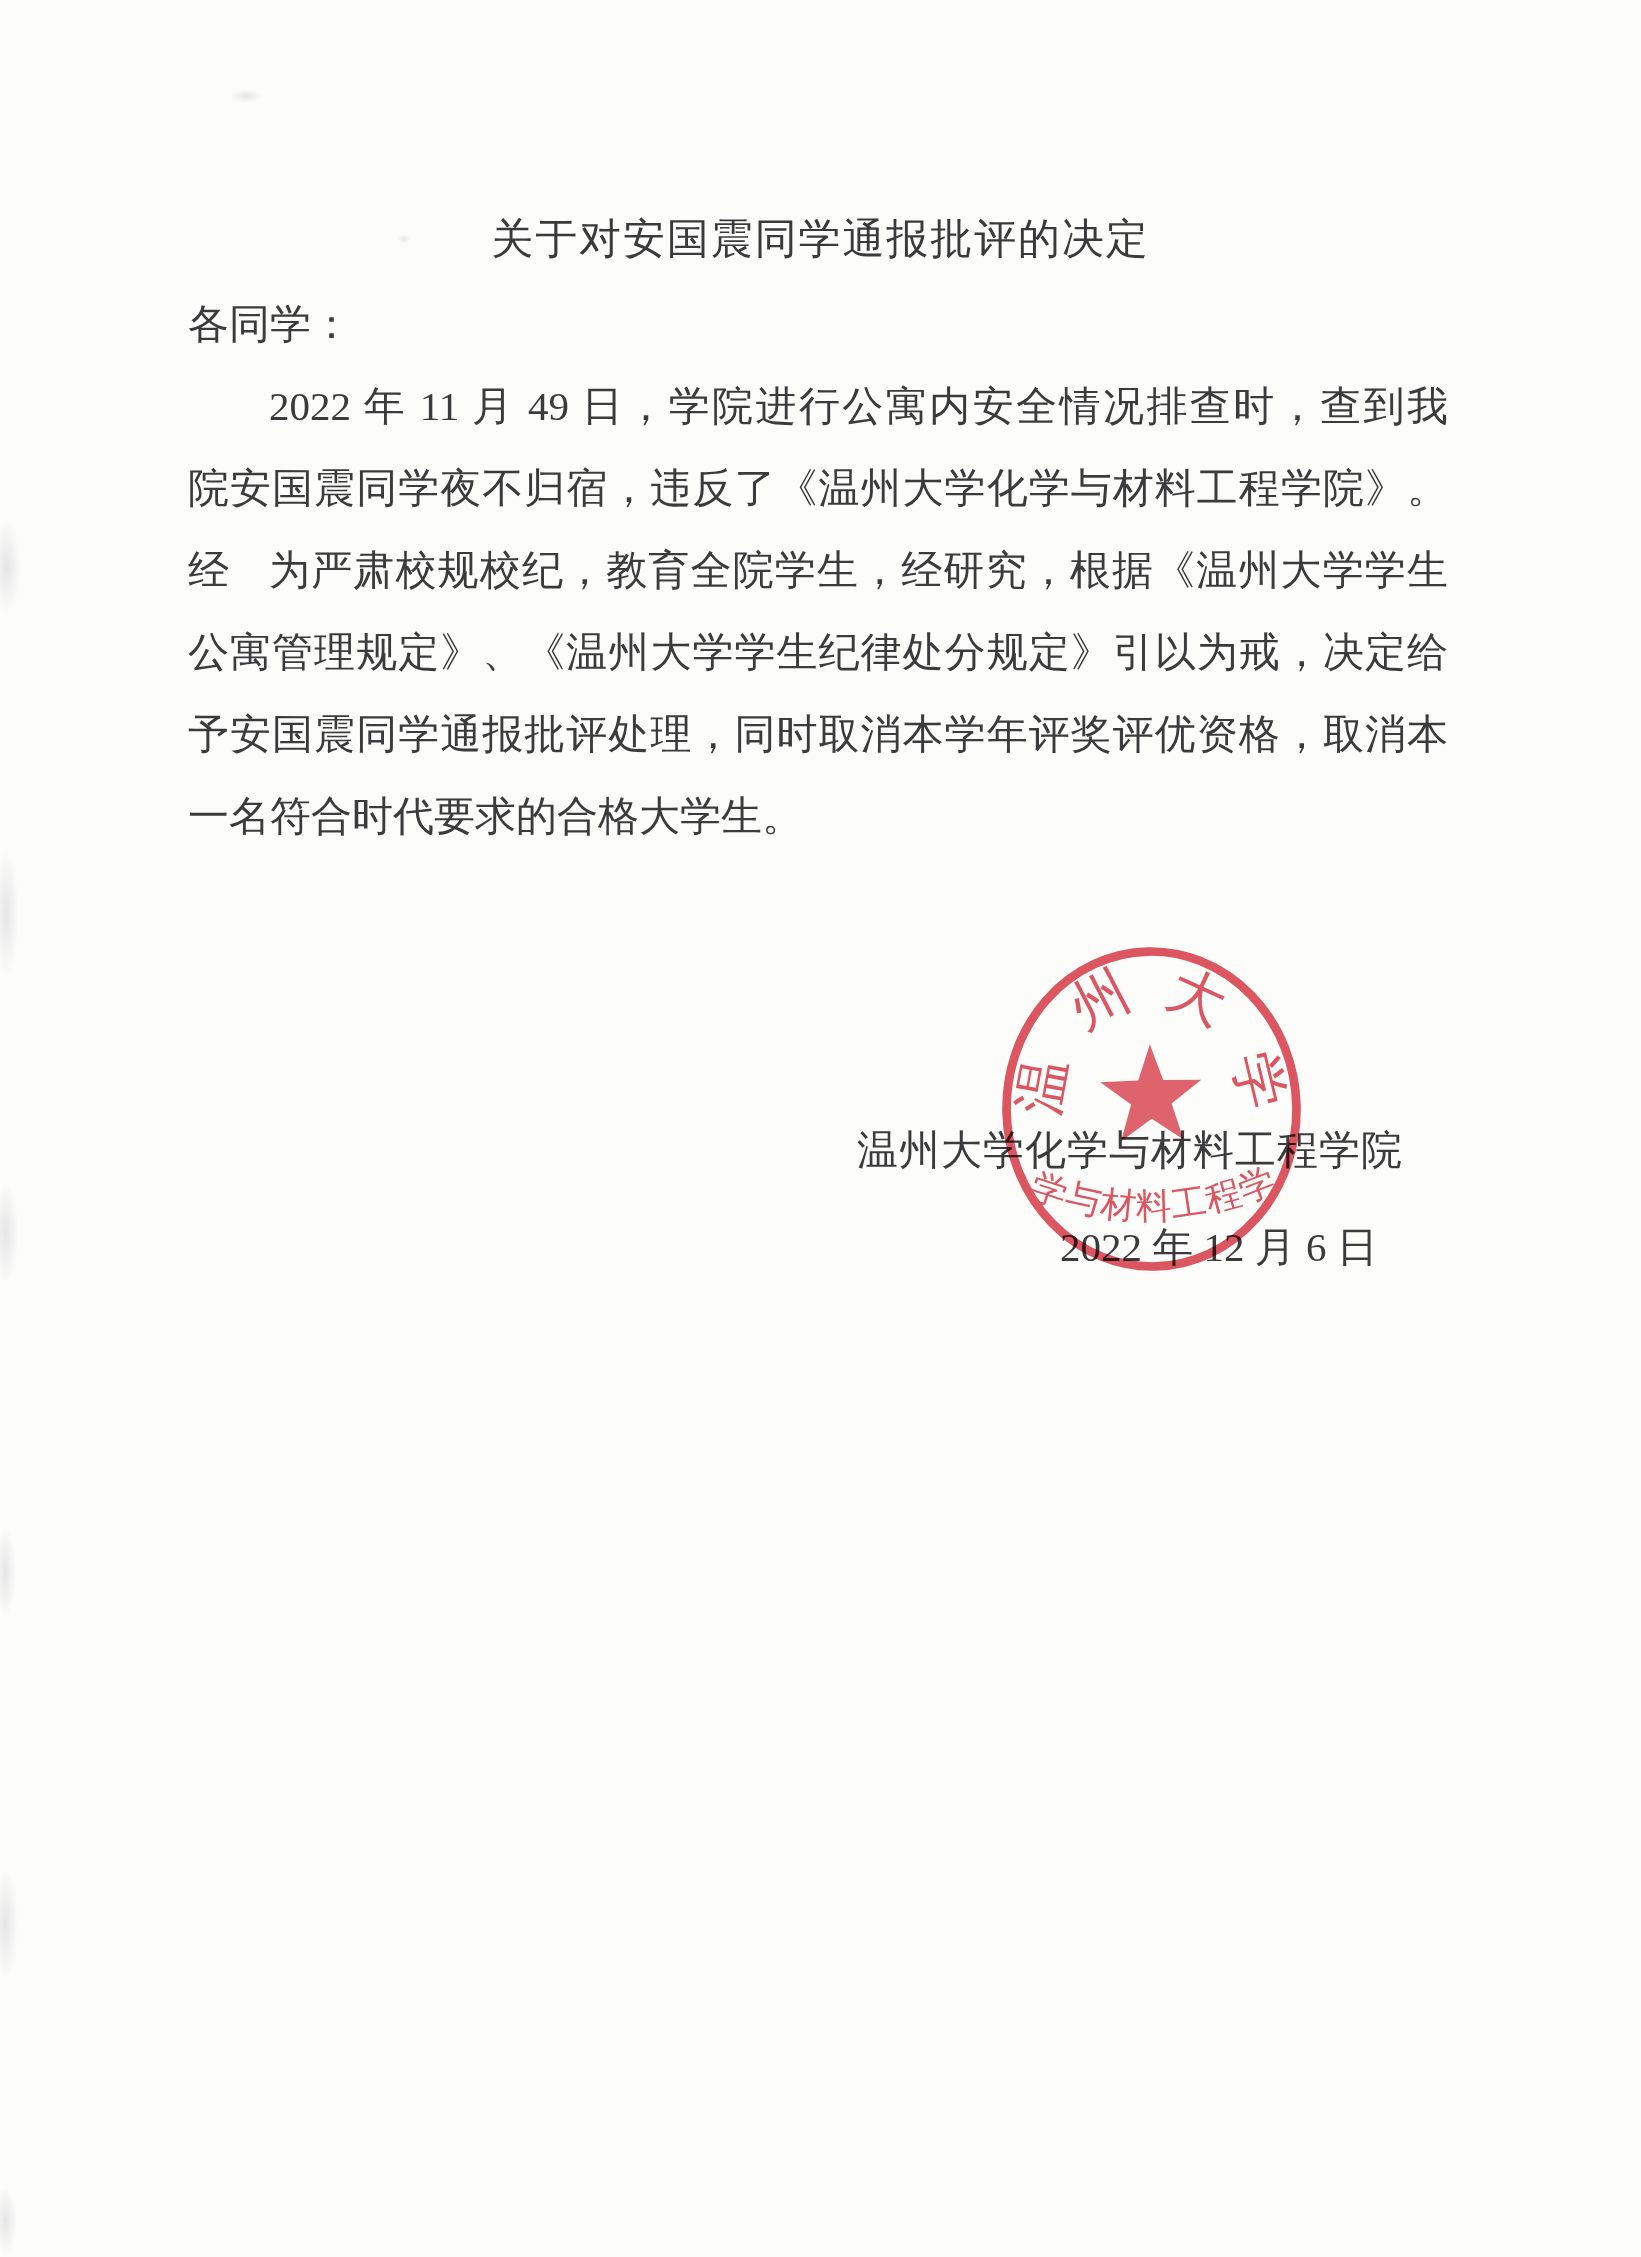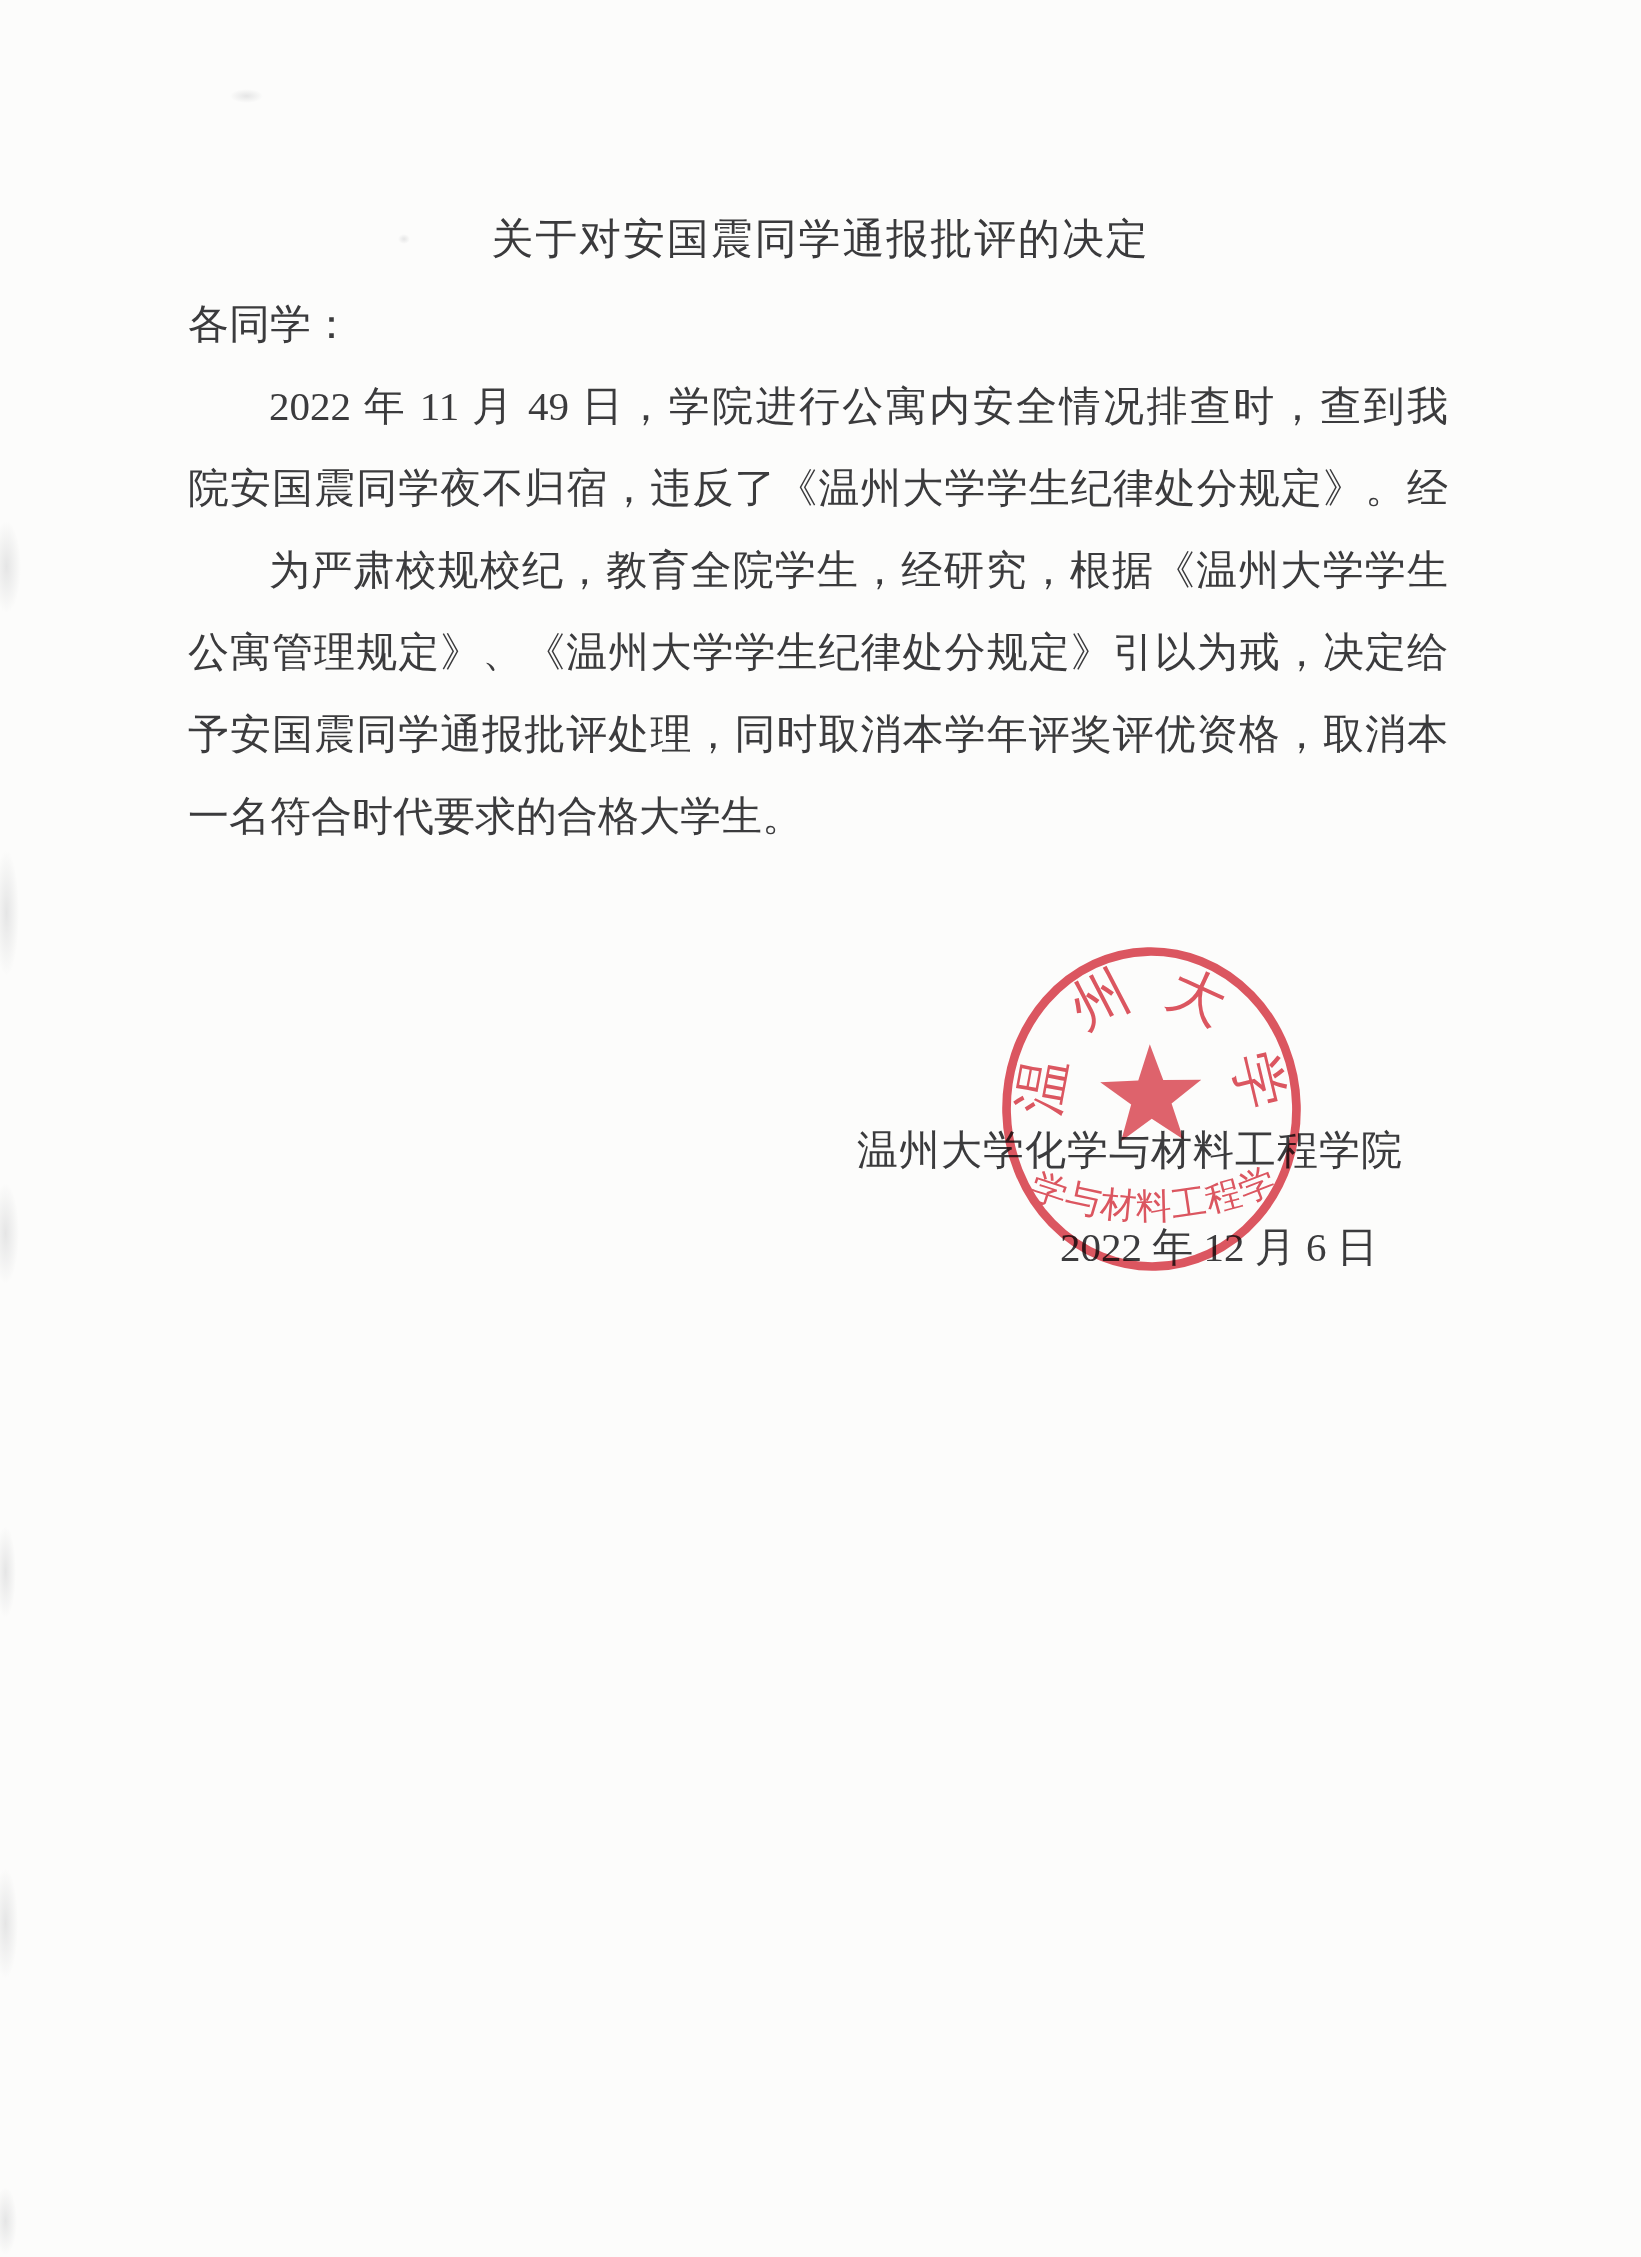--- a/index.html
+++ b/index.html
@@ -103,21 +103,21 @@
   <div class="smudge" style="left:230px; top:89px;  width:33px; height:13.5px;"></div>
   <div class="smudge" style="left:398px; top:234px; width:11.6px; height:9.7px;"></div>
 
   <div class="title">关于对安国震同学通报批评的决定</div>
 
   <div class="body-block">
     <div class="line">各同学：</div>
 
     <div>
       <div class="line fill indent">2022 年 11 月 49 日，学院进行公寓内安全情况排查时，查到我</div>
-      <div class="line fill">院安国震同学夜不归宿，违反了《温州大学学生纪律处分规定》。经</div>
+      <div class="line fill">院安国震同学夜不归宿，违反了《温州大学化学与材料工程学院》。经</div>
     </div>
 
     <div>
       <div class="line fill indent">为严肃校规校纪，教育全院学生，经研究，根据《温州大学学生</div>
       <div class="line fill">公寓管理规定》、《温州大学学生纪律处分规定》引以为戒，决定给</div>
       <div class="line fill">予安国震同学通报批评处理，同时取消本学年评奖评优资格，取消本</div>
       <div class="line">一名符合时代要求的合格大学生。</div>
     </div>
   </div>
 

